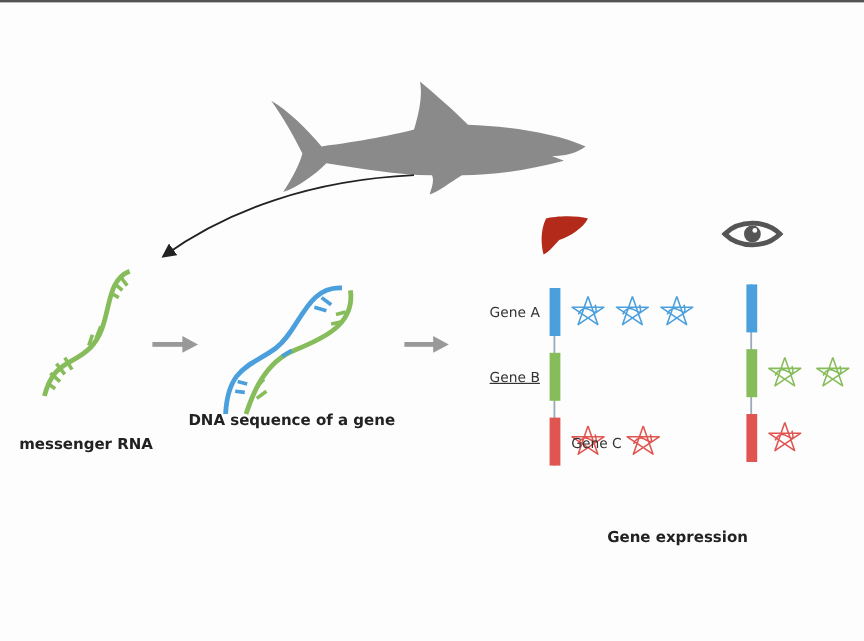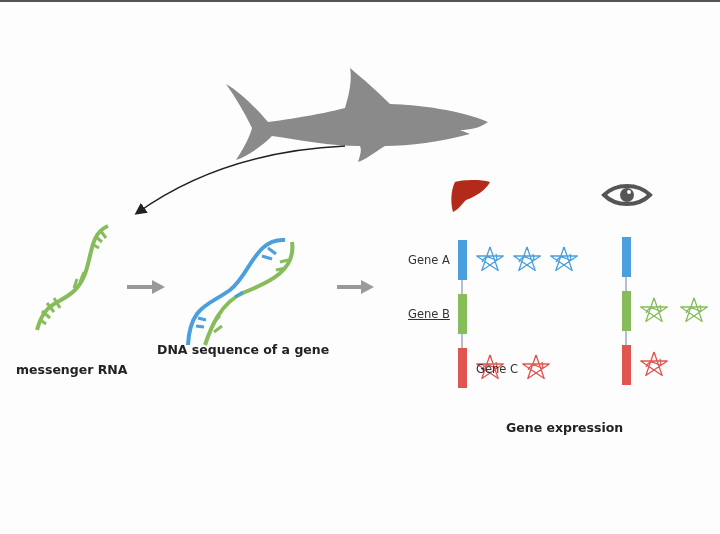--- a/index.html
+++ b/index.html
@@ -94,17 +94,17 @@
       <path d="M654.0,298.0 L662.2,321.5 L640.7,307.0 L667.3,307.0 L645.8,321.5 L654.0,298.0 M646,313 C652,299 664,321 660,305" stroke="#86bd5a" fill="none" stroke-width="1.3" stroke-linejoin="round"></path>
       <path d="M694.0,298.0 L702.2,321.5 L680.7,307.0 L707.3,307.0 L685.8,321.5 L694.0,298.0 M686,313 C692,299 704,321 700,305" stroke="#86bd5a" fill="none" stroke-width="1.3" stroke-linejoin="round"></path>
       <path d="M490.0,355.0 L498.2,378.5 L476.7,364.0 L503.3,364.0 L481.8,378.5 L490.0,355.0 M482,370 C488,356 500,378 496,362" stroke="#e05550" fill="none" stroke-width="1.3" stroke-linejoin="round"></path>
       <path d="M536.0,355.0 L544.2,378.5 L522.7,364.0 L549.3,364.0 L527.8,378.5 L536.0,355.0 M528,370 C534,356 546,378 542,362" stroke="#e05550" fill="none" stroke-width="1.3" stroke-linejoin="round"></path>
       <path d="M654.0,352.0 L662.2,375.5 L640.7,361.0 L667.3,361.0 L645.8,375.5 L654.0,352.0 M646,367 C652,353 664,375 660,359" stroke="#e05550" fill="none" stroke-width="1.3" stroke-linejoin="round"></path>
     </g>
 </svg>
 
 <div class="label bold" style="left:16px;top:362px;">messenger RNA</div>
 <div class="label bold" style="left:157px;top:342px;">DNA sequence of a gene</div>
-<div class="label bold" style="left:506px;top:420px;">Gene expression</div>
+<div class="label bold" style="left:506px;top:440px;">Gene expression</div>
 
 <div class="gene-label" style="left:408px;top:253px;">Gene A</div>
 <div class="gene-label" style="left:408px;top:307px;text-decoration:underline;">Gene B</div>
 <div class="gene-label" style="left:432px;top:362px;margin-left:44px;">Gene C</div>
 
 </body></html>

